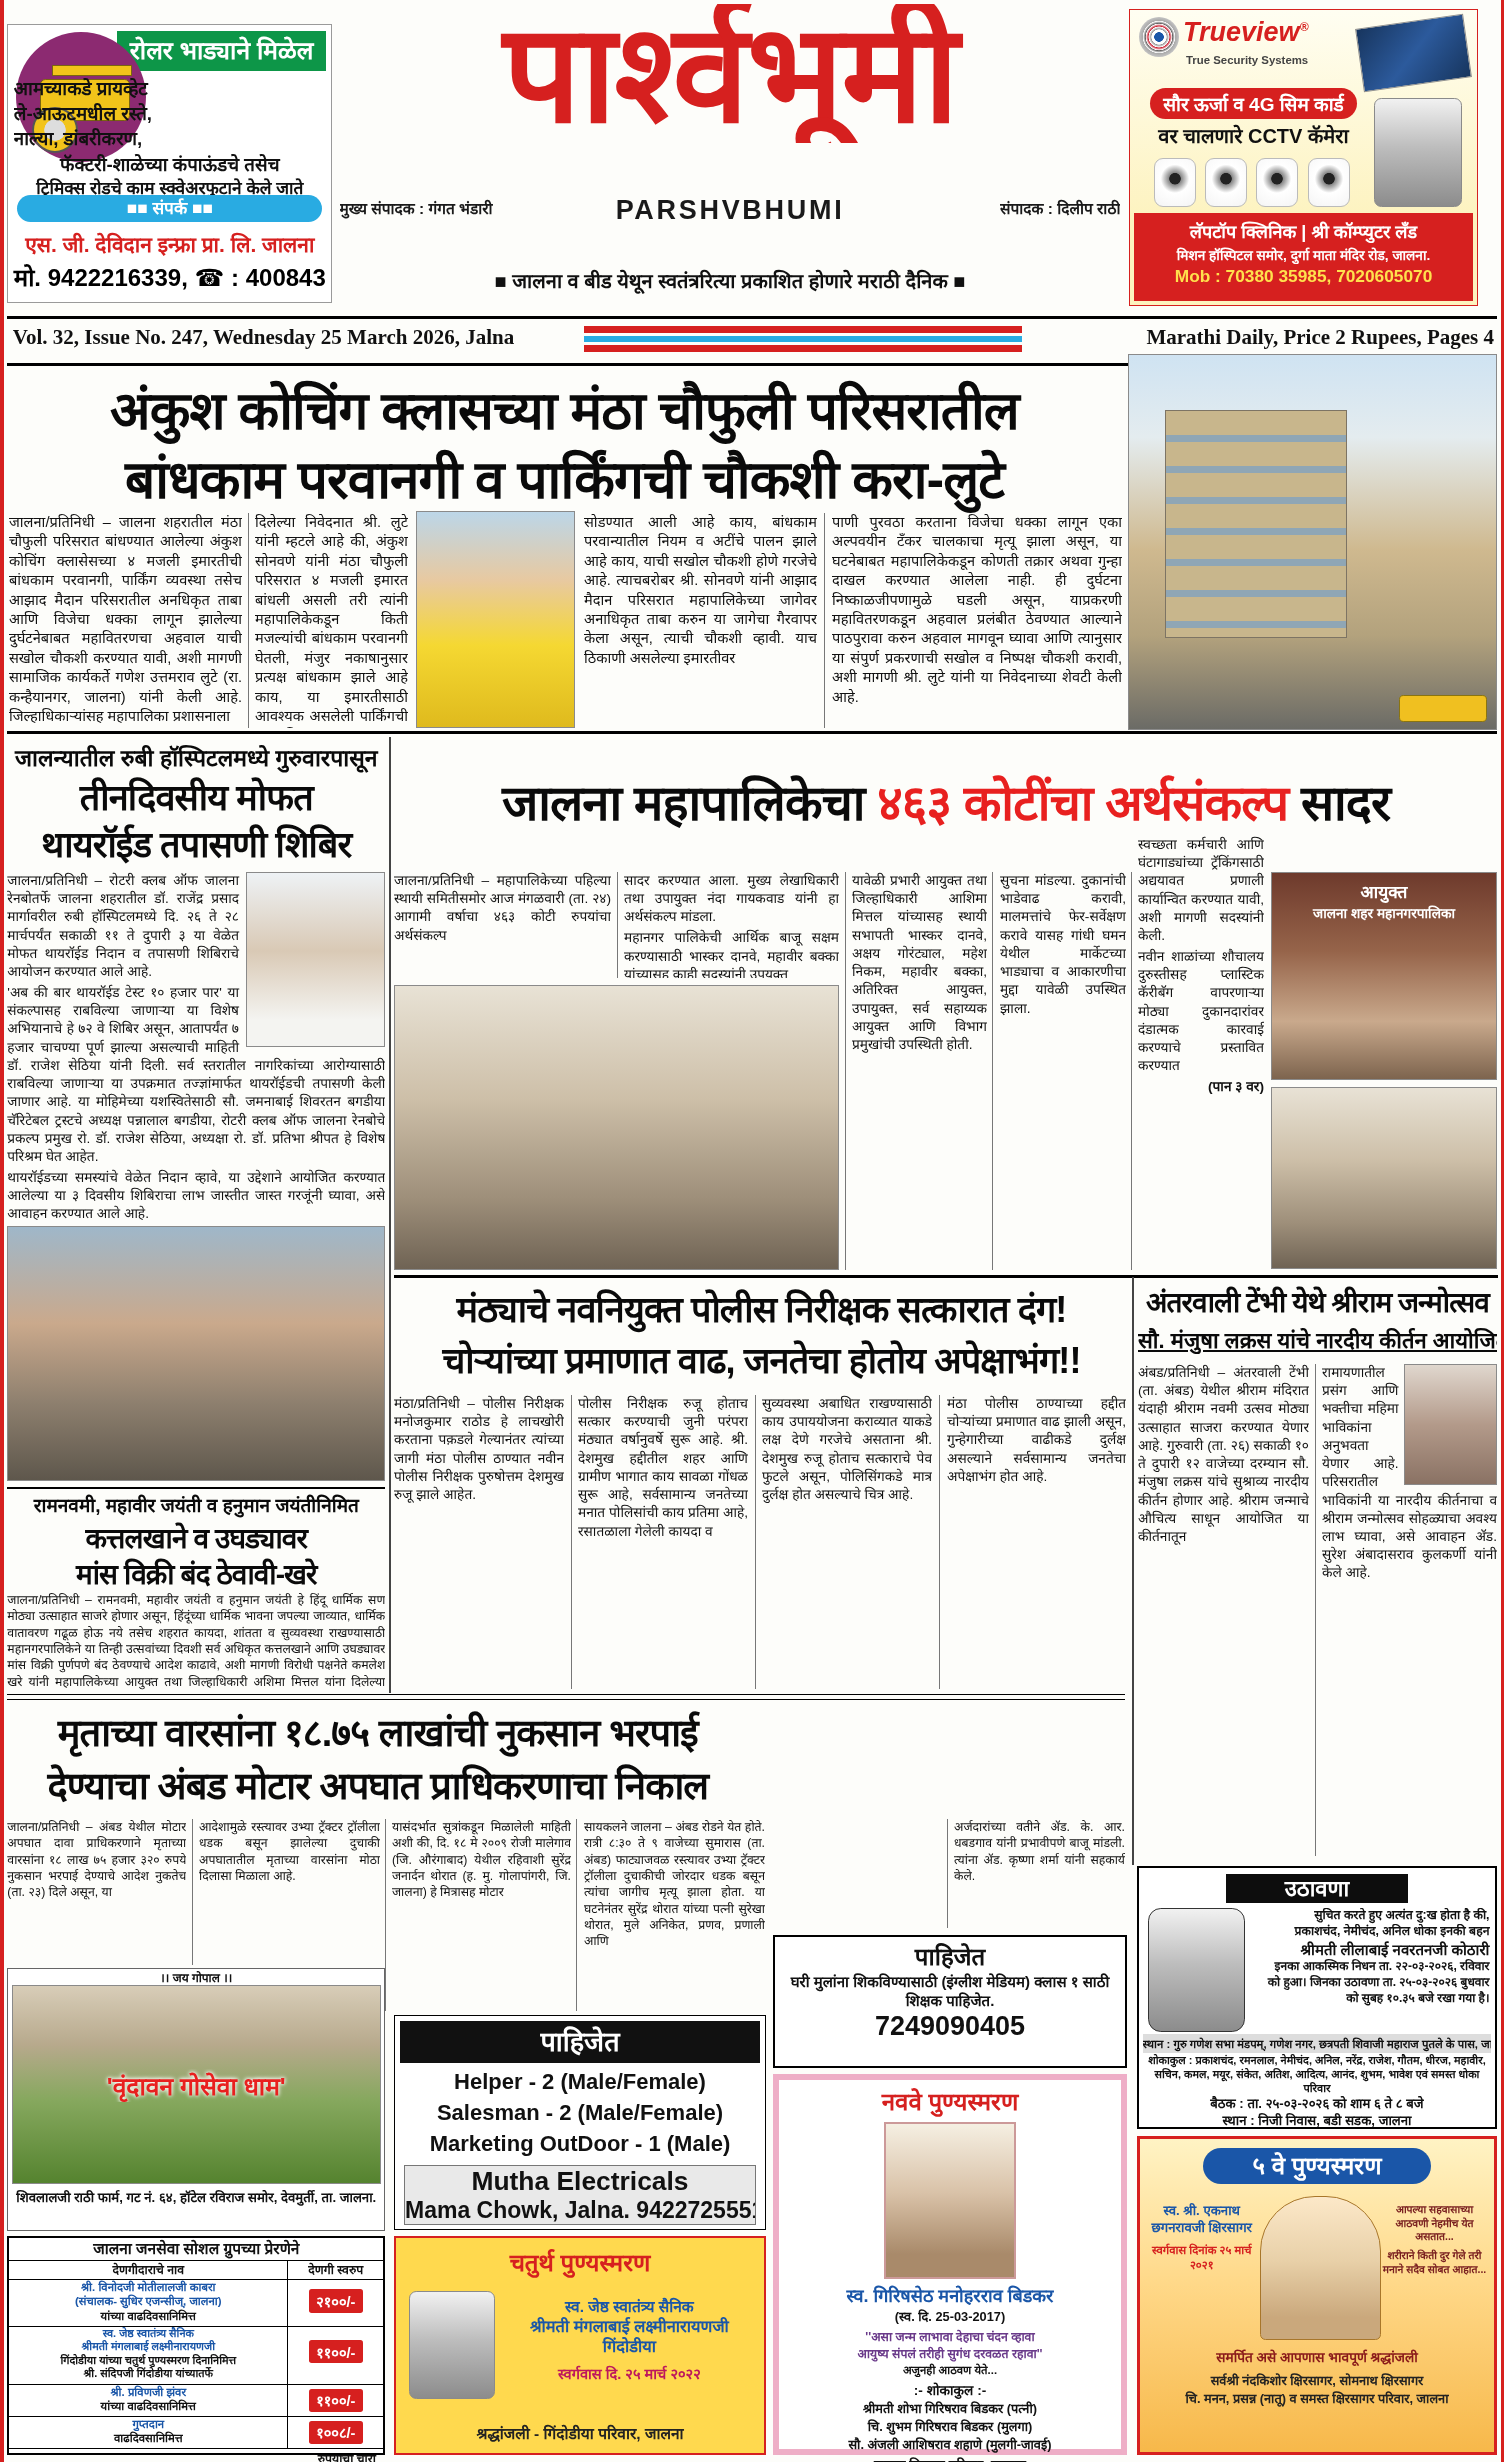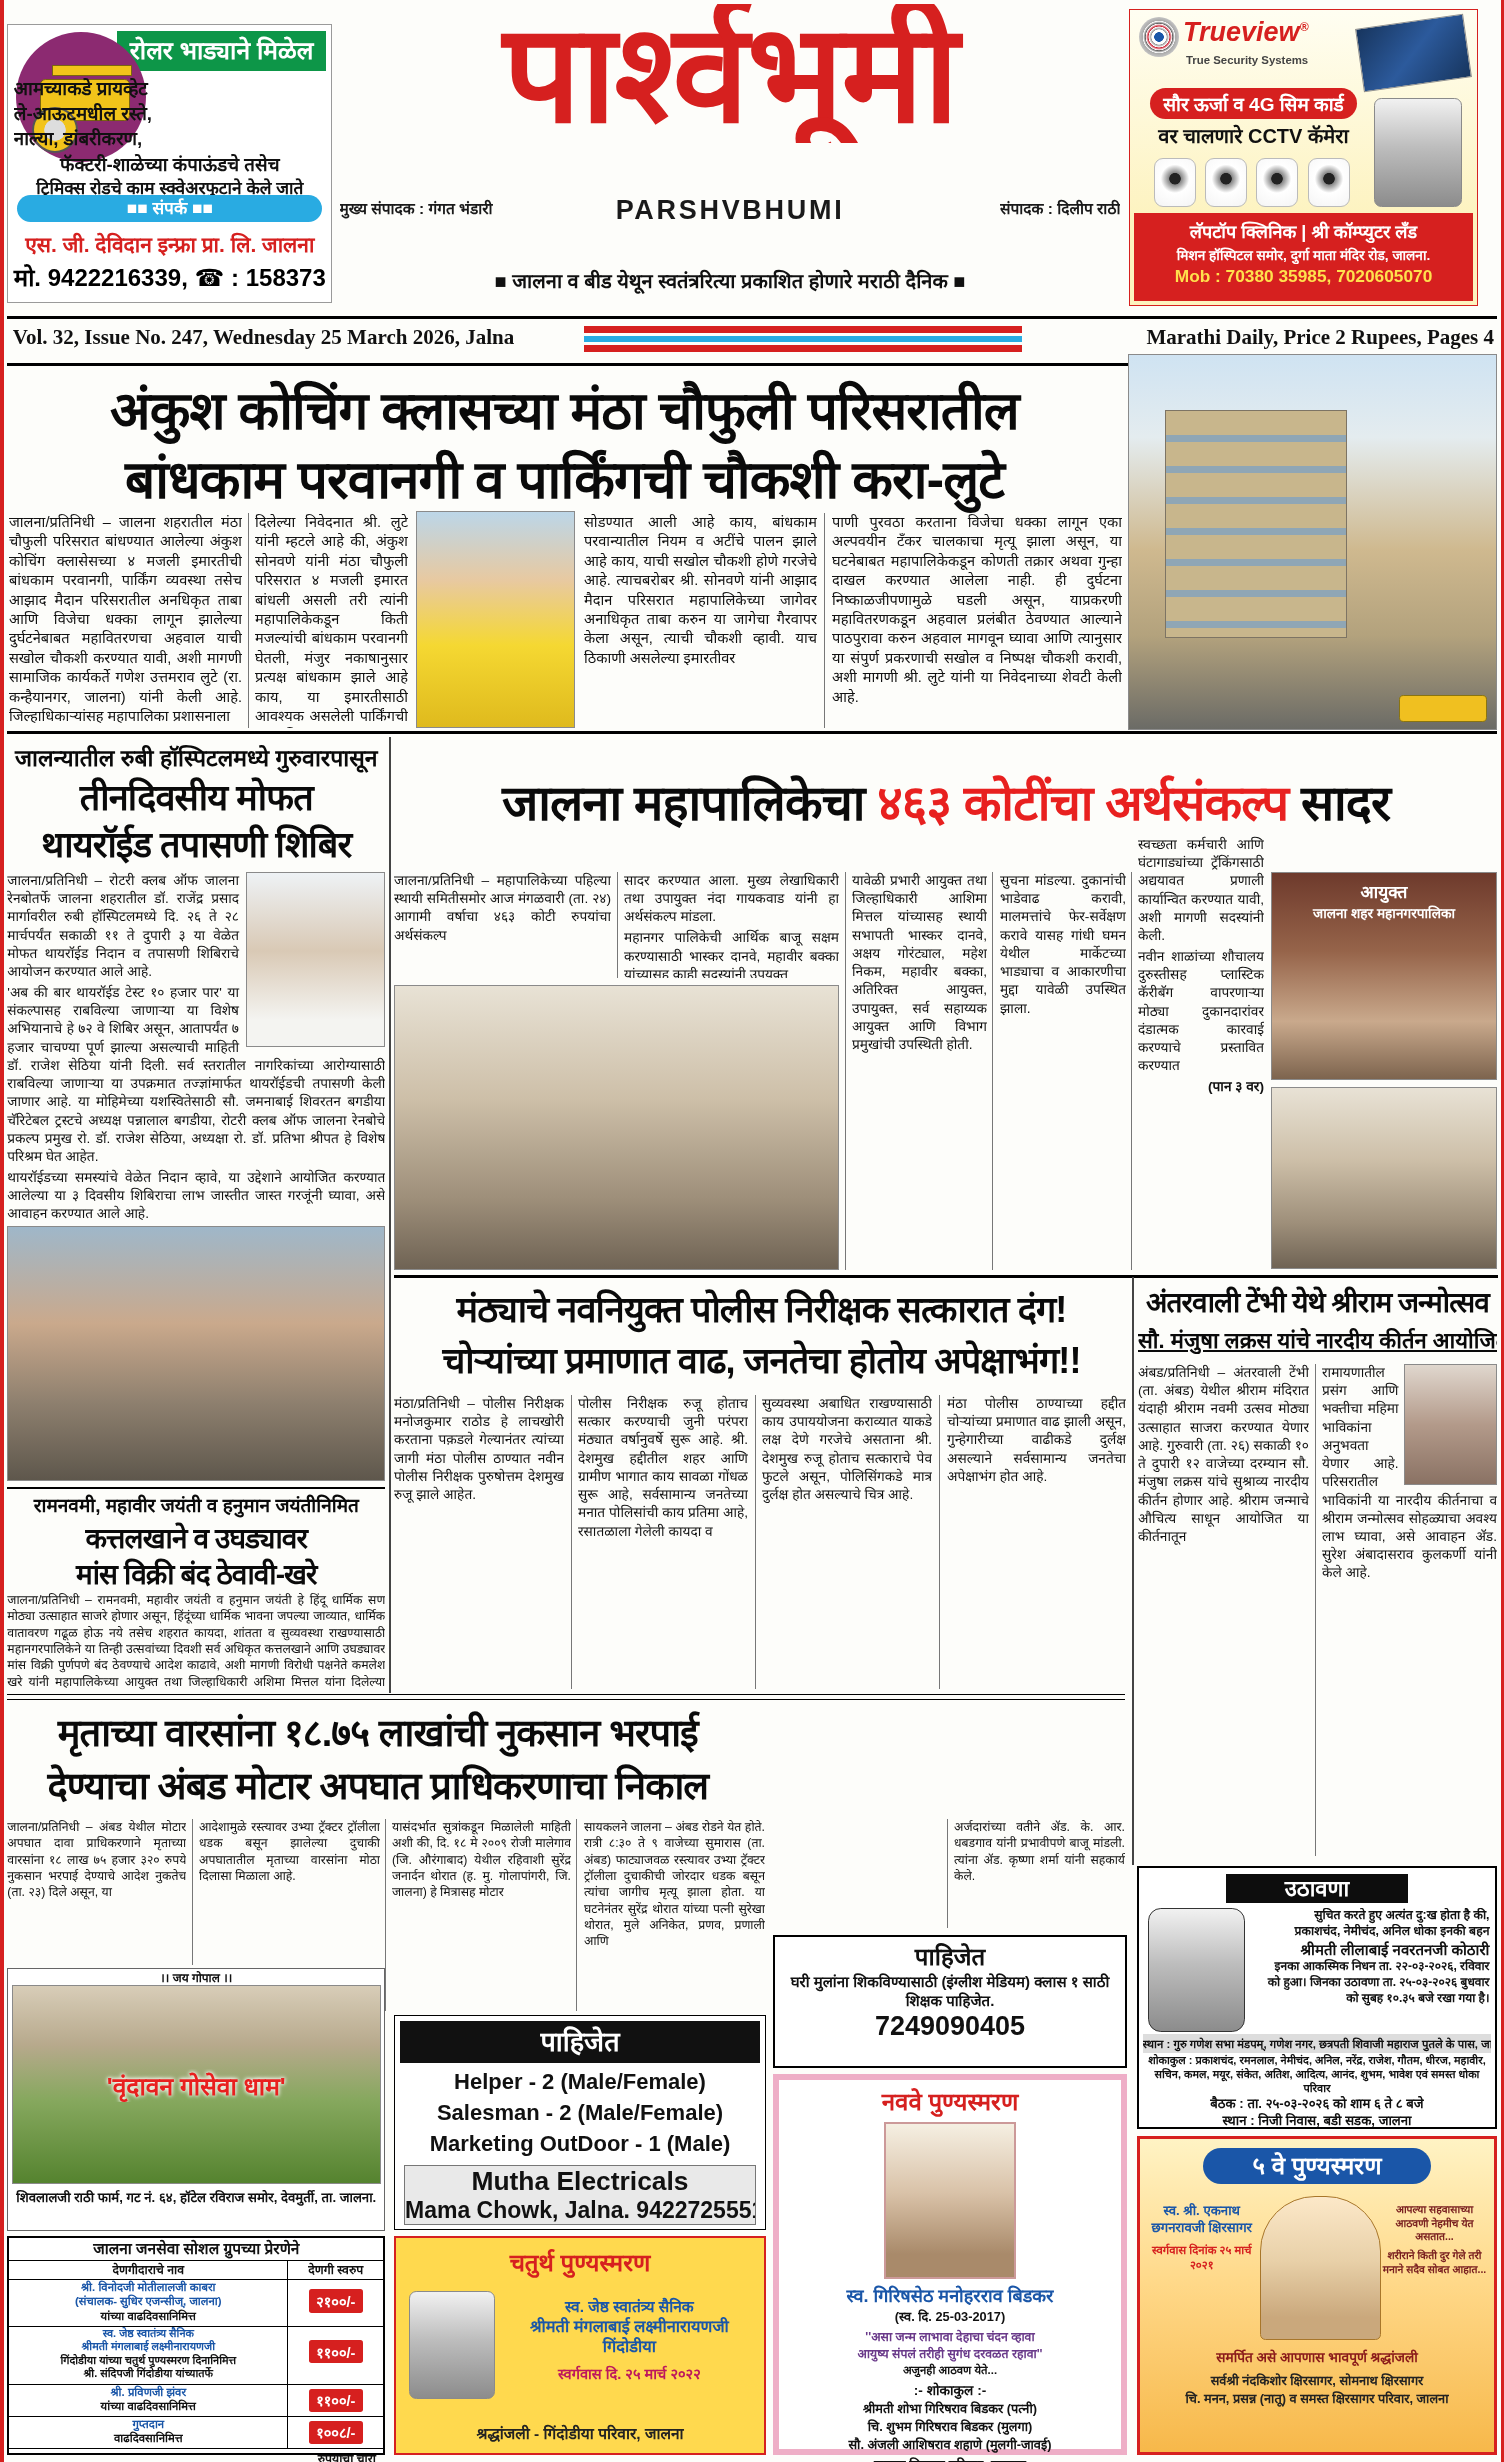--- a/index.html
+++ b/index.html
@@ -94,21 +94,21 @@
     </div>
     <div class="abs" style="left:5.5px;top:51px;right:5.5px;">
       <div class="ra-l nowrap">आमच्याकडे प्रायव्हेट</div>
       <div class="ra-l nowrap">ले-आऊटमधील रस्ते,</div>
       <div class="ra-l nowrap">नाल्या, डांबरीकरण,</div>
       <div class="ra-l nowrap" style="text-align:center;padding-right:0;">फॅक्टरी-शाळेच्या कंपाऊंडचे तसेच</div>
       <div class="ra-l nowrap" style="text-align:center;padding-right:0;font-size:17.3px;"><b>ट्रिमिक्स</b><span> रोडचे काम स्क्वेअरफुटाने केले जाते</span></div>
     </div>
     <div class="ra-contact nowrap">■■ संपर्क ■■</div>
     <div class="ra-company nowrap">एस. जी. देविदान इन्फ्रा प्रा. लि. जालना</div>
-    <div class="ra-phone nowrap">मो. 9422216339, ☎ : 158373</div>
+    <div class="ra-phone nowrap">मो. 9422216339, ☎ : 400843</div>
   </div>
 
   <div class="abs" style="left:336px;top:3.6px;width:788px;height:306px;">
     <div class="mh-title nowrap">पार्श्वभूमी</div>
     <div class="abs" style="left:0;top:186px;width:100%;height:40px;">
       <span class="mh-ce abs nowrap" style="left:3.6px;top:7.3px;">मुख्य संपादक : गंगत भंडारी</span>
       <span class="mh-roman abs nowrap" style="left:50%;transform:translateX(-50%);top:5.5px;">PARSHVBHUMI</span>
       <span class="mh-ed abs nowrap" style="right:3.6px;top:7.3px;">संपादक : दिलीप राठी</span>
     </div>
     <div class="mh-tag abs nowrap" style="left:0;right:0;top:263px;">■ जालना व बीड येथून स्वतंत्ररित्या प्रकाशित होणारे मराठी दैनिक ■</div>

